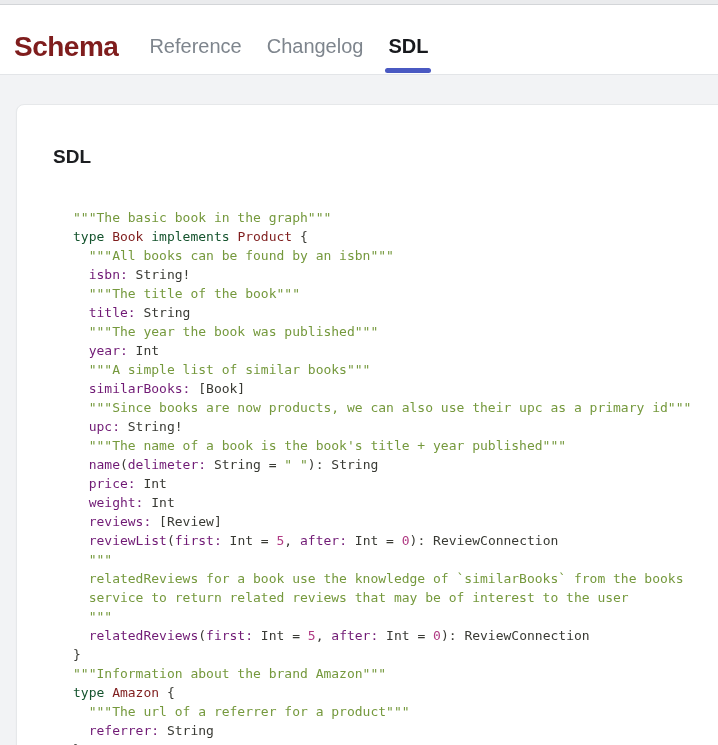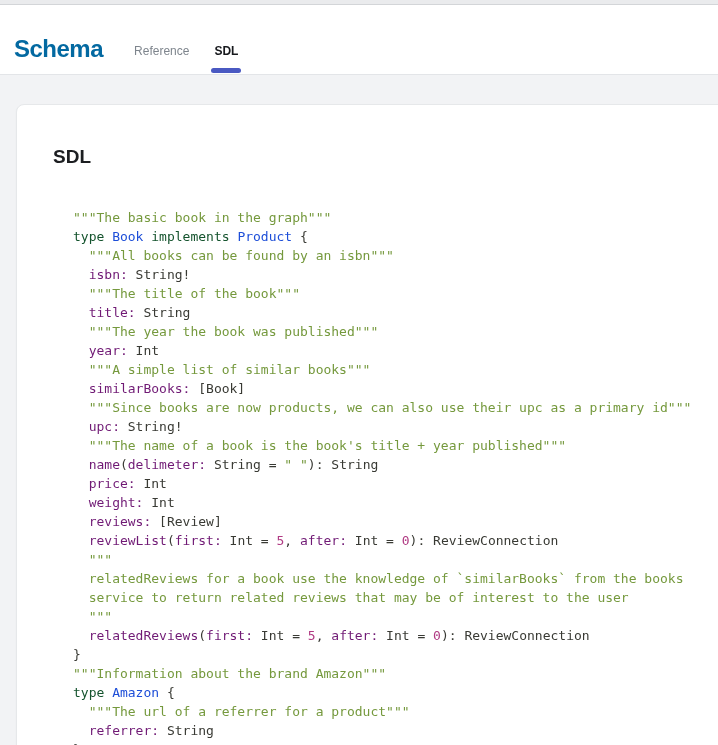--- a/index.html
+++ b/index.html
@@ -17,33 +17,33 @@
   }
   .header {
     height: 70px;
     background: #ffffff;
     border-bottom: 1px solid #e3e5e8;
     display: flex;
     align-items: flex-end;
     padding-left: 14px;
   }
   .page-title {
-    font-size: 24px;
+    font-size: 28px;
     font-weight: 700;
-    color: #0369a1;
+    color: #7f1d1d;
     margin: 0 0 11px 0;
     letter-spacing: -0.5px;
   }
   .tabs {
     display: flex;
     margin-left: 29px;
   }
   .tab {
     position: relative;
-    font-size: 12px;
+    font-size: 20px;
     color: #7e858d;
     padding: 0 2px 16px 2px;
     margin-right: 21px;
     cursor: pointer;
   }
   .tab.active {
     color: #17191d;
     font-weight: 700;
   }
   .tab.active .tab-underline {
@@ -80,34 +80,37 @@
     font-family: "DejaVu Sans Mono", "Liberation Mono", monospace;
     font-size: 13px;
     line-height: 19px;
     white-space: pre;
     color: #393a34;
   }
   .code-line { height: 19px; }
   .tok-p     { color: #393a34; }
   .tok-doc   { color: #75993d; }
   .tok-kw    { color: #14532d; }
-  .tok-tn    { color: #1d4ed8; }
+  .tok-tn    { color: #7f1d1d; }
   .tok-field { color: #701a75; }
   .tok-num   { color: #b03a83; }
 </style>
 </head>
 <body>
 
 <div class="top-strip"></div>
 
 <div class="header">
   <h1 class="page-title">Schema</h1>
   <div class="tabs">
     <div class="tab">
       <span>Reference</span>
+    </div>
+    <div class="tab">
+      <span>Changelog</span>
     </div>
     <div class="tab active">
       <span>SDL</span>
       <span class="tab-underline"></span>
     </div>
   </div>
 </div>
 
 <div class="main">
   <div class="card">

